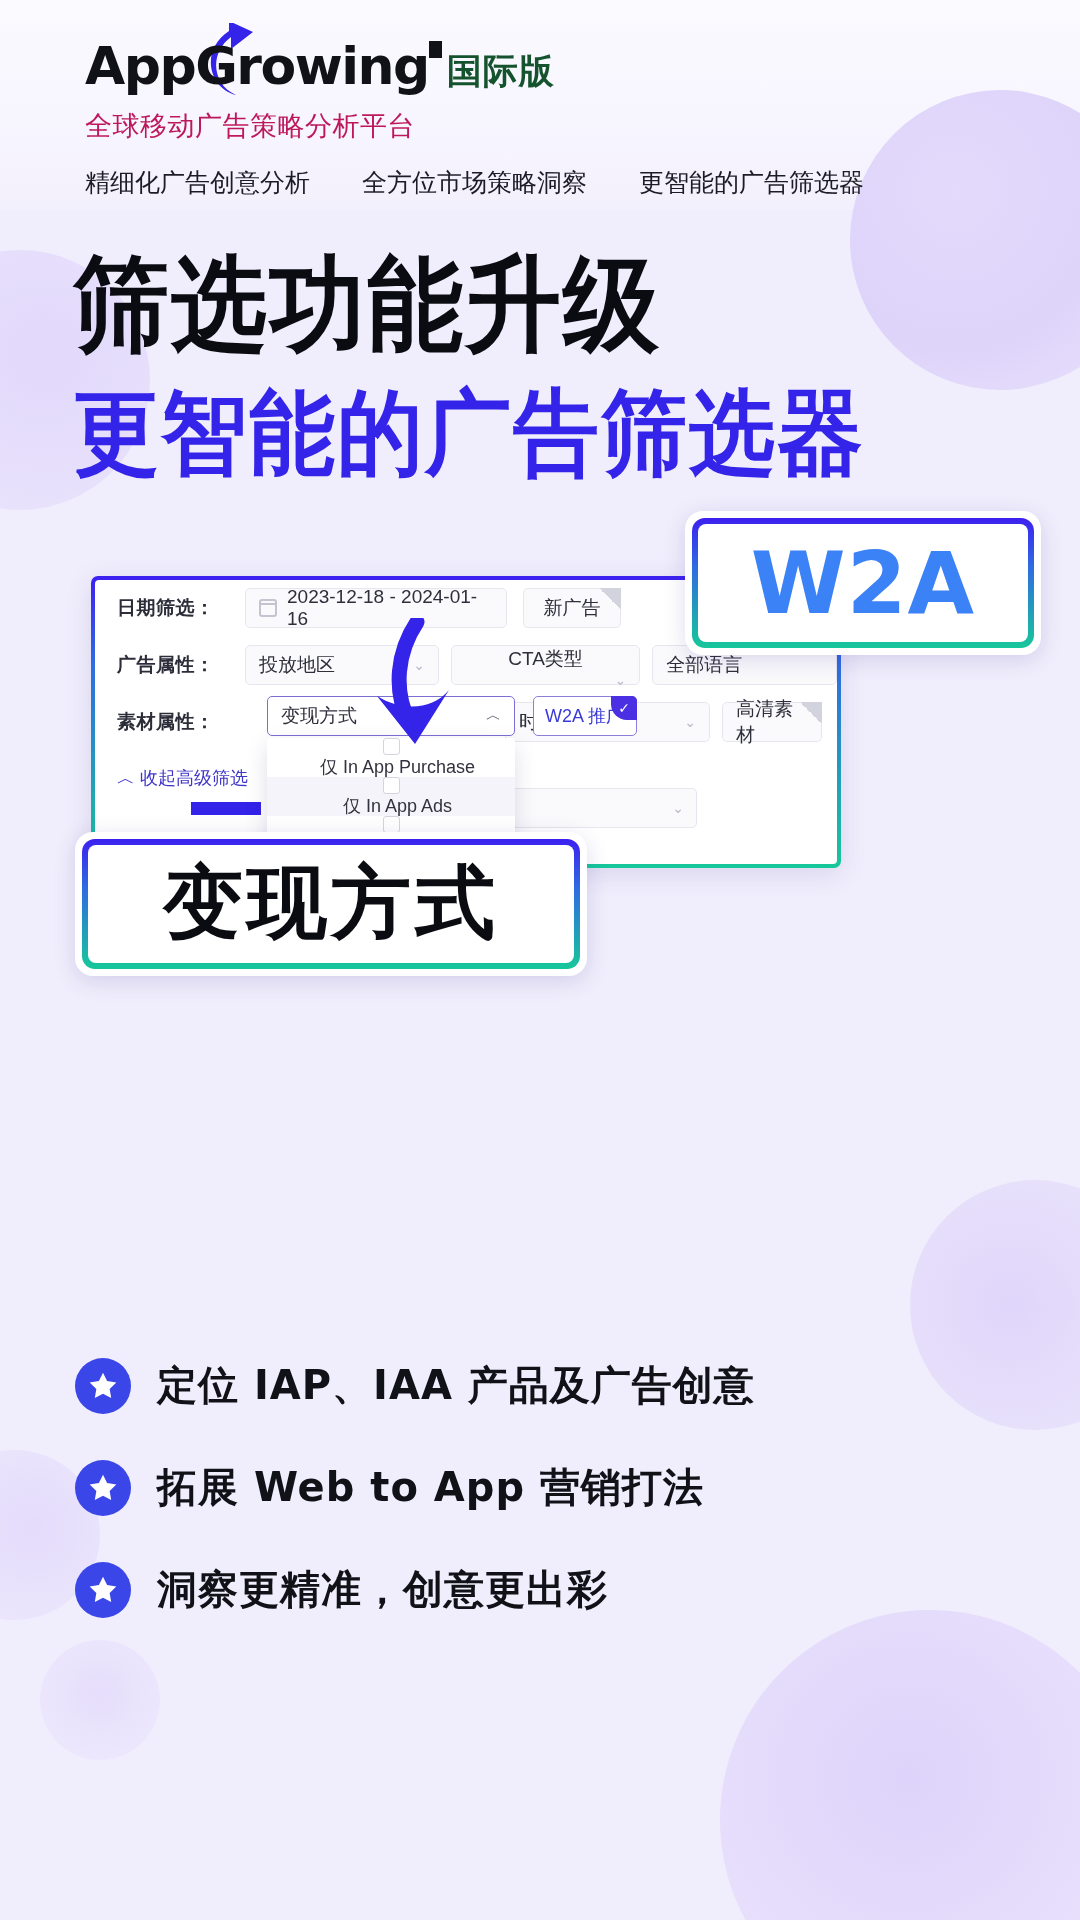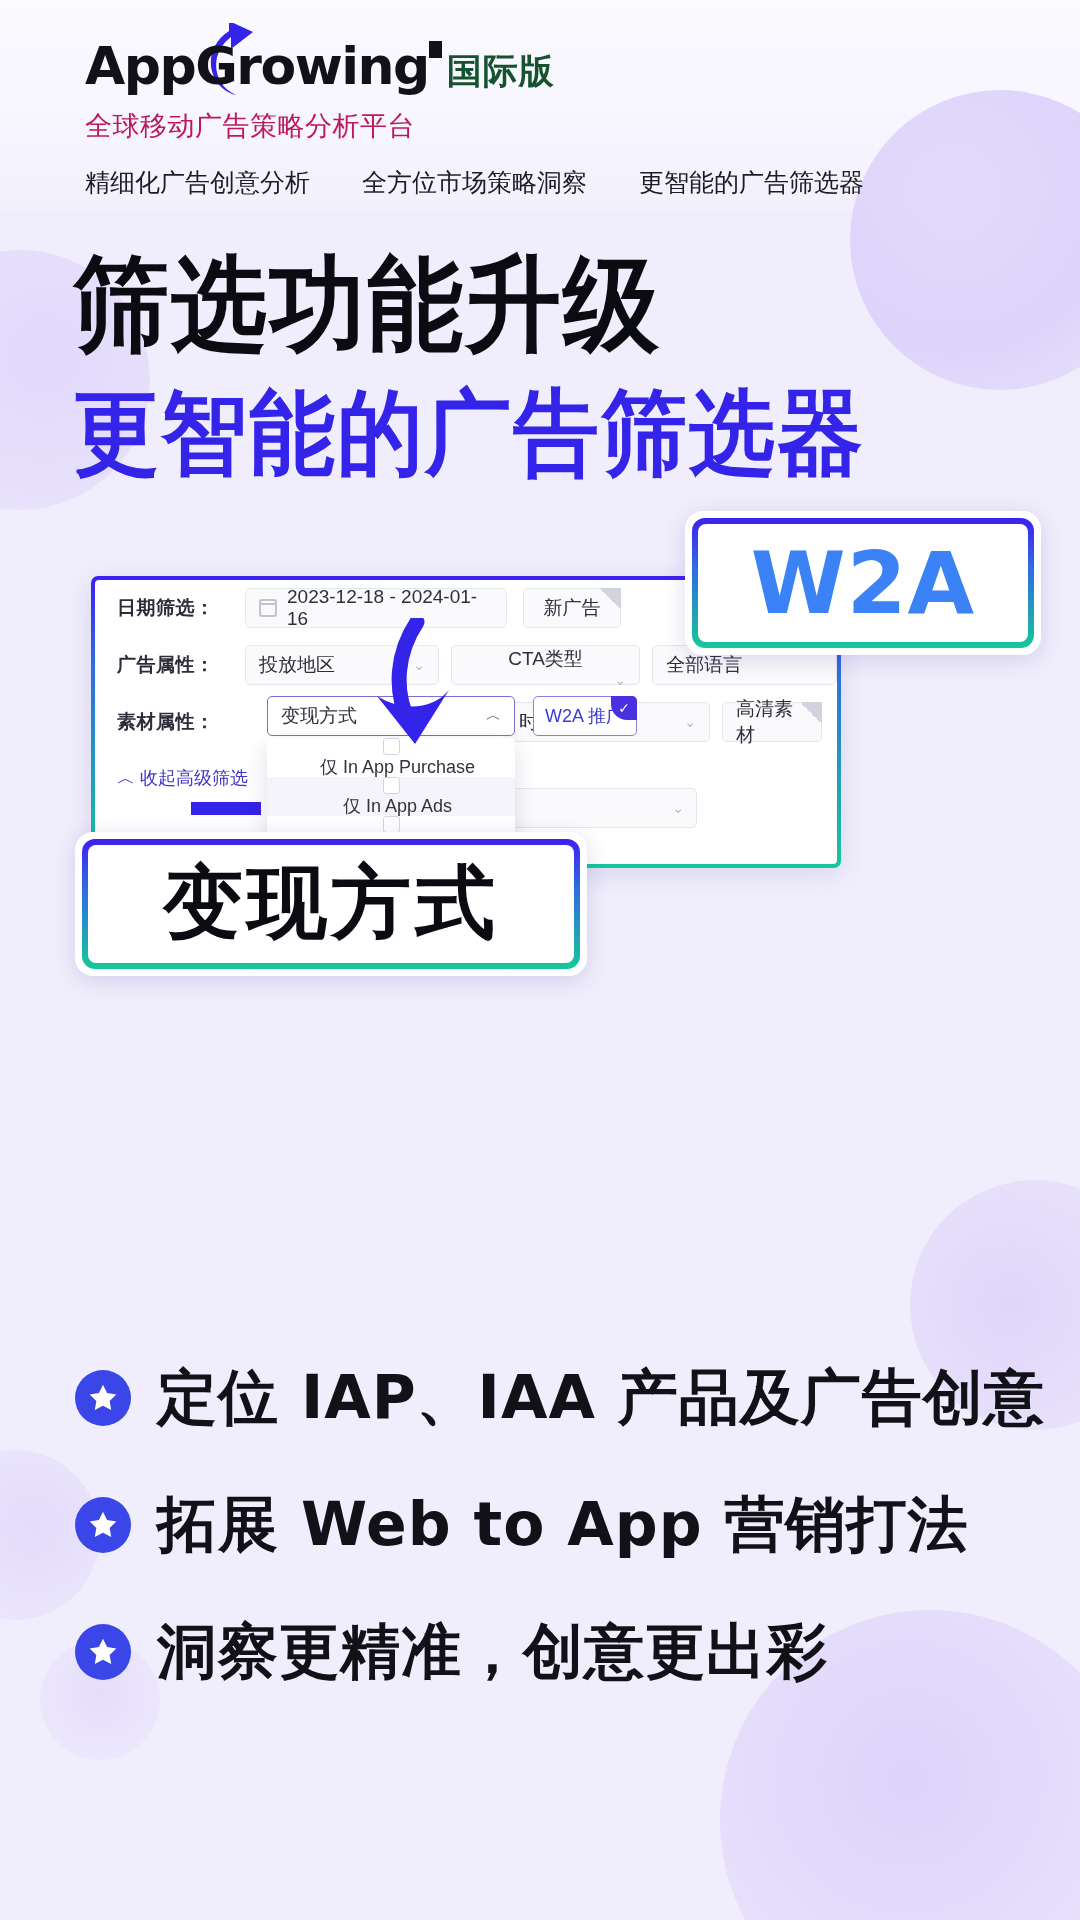--- a/index.html
+++ b/index.html
@@ -154,21 +154,21 @@
   .co-bian .callout-body { width: 486px; height: 118px;
     font-family:"DejaVu Sans",sans-serif; font-size: 80px; font-weight: 900; color:#0b0b12; letter-spacing:4px; }
 
   .arrow-svg { position:absolute; left: 340px; top: 42px; z-index: 8; }
 
   
   .bullets { margin-top: 282px; padding-left: 62px; display:flex; flex-direction:column; gap: 46px; }
   .bullet { display:flex; align-items:center; gap: 26px; }
   .b-icon { width: 56px; height: 56px; border-radius: 50%; background:#3a46e8;
             display:flex; align-items:center; justify-content:center; flex:none; }
-  .b-text { font-family:"DejaVu Sans",sans-serif; font-size: 60px; font-weight: 900;
+  .b-text { font-family:"DejaVu Sans",sans-serif; font-size: 40px; font-weight: 900;
             color:#111118; letter-spacing: 1px; }
 </style>
 </head>
 <body>
 
 <div class="bg">
   <div class="bg-top-white"></div>
   <div class="blob blob-a"></div>
   <div class="blob blob-b"></div>
   <div class="blob blob-c"></div>

